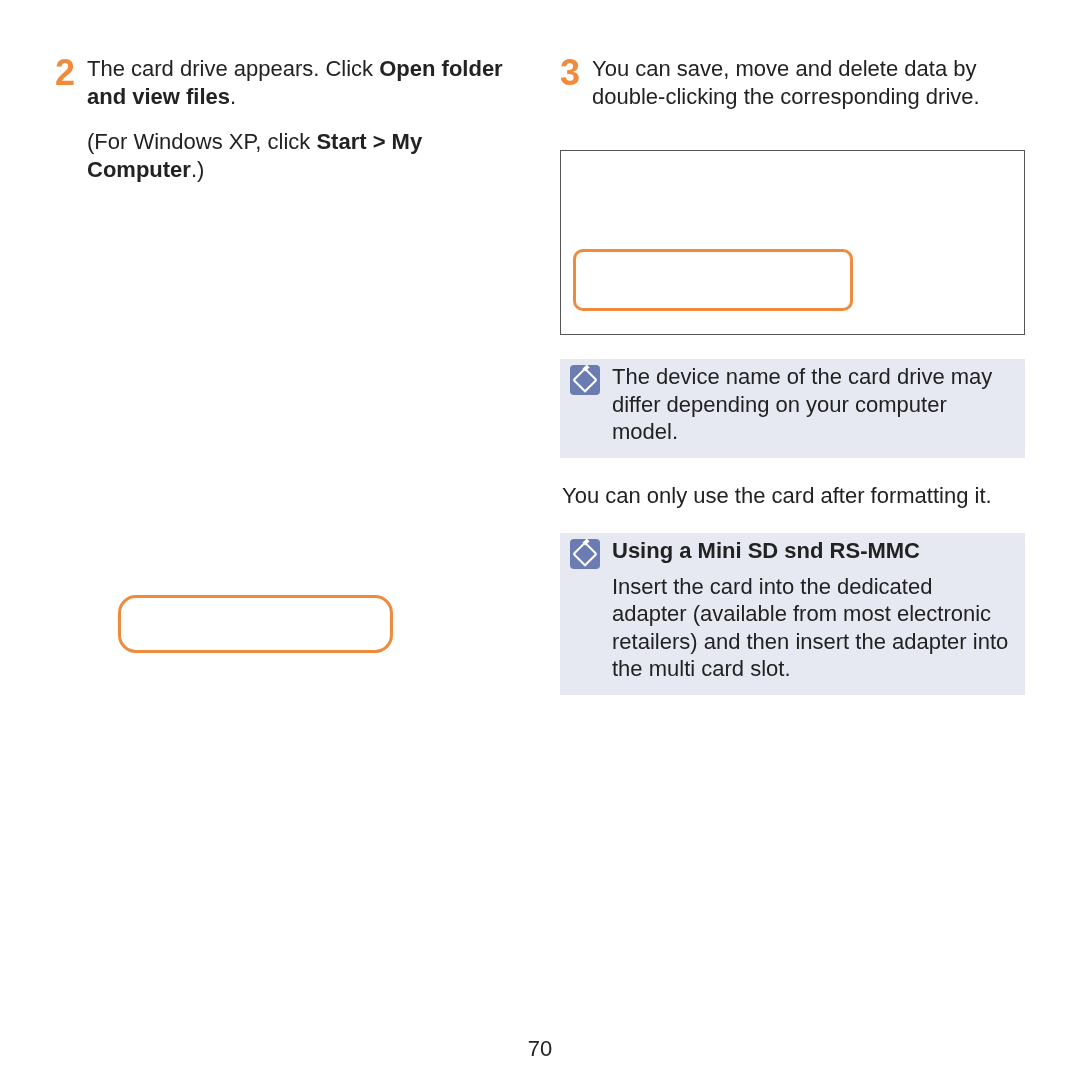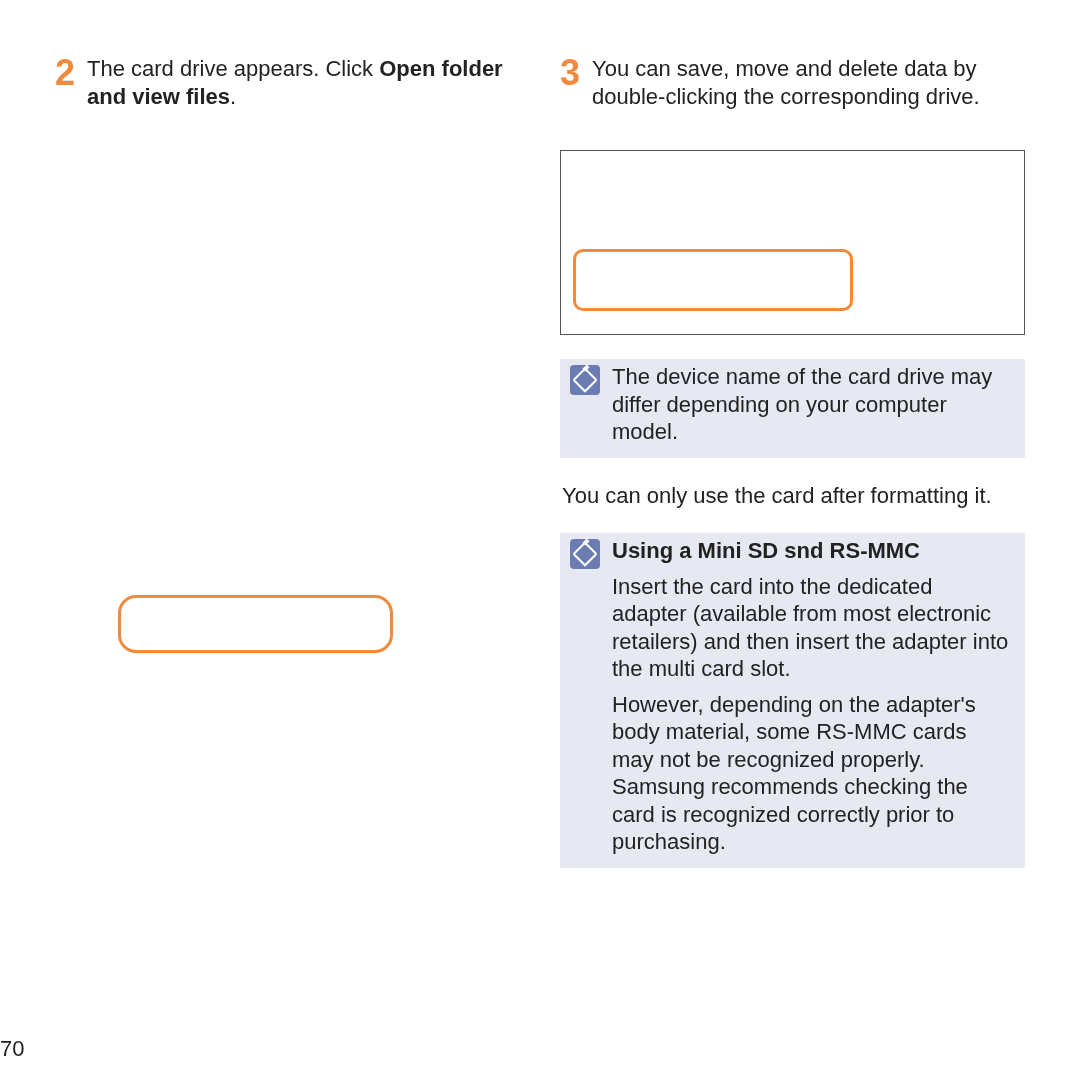--- a/index.html
+++ b/index.html
@@ -109,34 +109,35 @@
   .plain-para {
     line-height: 1.25;
     margin-bottom: 24px;
     padding-left: 2px;
   }
 
   .page-number {
     position: absolute;
     bottom: 18px;
     left: 0; right: 0;
-    text-align: left;
+    text-align: center;
     font-size: 22px;
   }
 </style>
 </head>
 <body>
 
 <div class="columns">
 
   <div class="col">
     <div class="step">
       <div class="step-num">2</div>
       <div class="step-body">
         <p><span>The card drive appears. Click </span><b>Open folder and view files</b><span>.</span></p>
+        <p><span>(For Windows XP, click </span><b>Start &gt; My Computer</b><span>.)</span></p>
       </div>
     </div>
   </div>
 
   <div class="col">
     <div class="step">
       <div class="step-num">3</div>
       <div class="step-body">
         <p>You can save, move and delete data by double-clicking the corresponding drive.</p>
       </div>
@@ -153,21 +154,20 @@
       </div>
     </div>
 
     <p class="plain-para">You can only use the card after formatting it.</p>
 
     <div class="note-box">
       <div class="note-icon"></div>
       <div class="note-text">
         <p><b>Using a Mini SD snd RS-MMC</b></p>
         <p>Insert the card into the dedicated adapter (available from most electronic retailers) and then insert the adapter into the multi card slot.</p>
-        <p>However, depending on the adapter's body material, some RS-MMC cards may not be recognized properly. Samsung recommends checking the card is recognized correctly prior to purchasing.</p>
       </div>
     </div>
   </div>
 </div>
 
 <div class="highlight-box-left"></div>
 
 <div class="page-number">70</div>
 
 </body></html>

